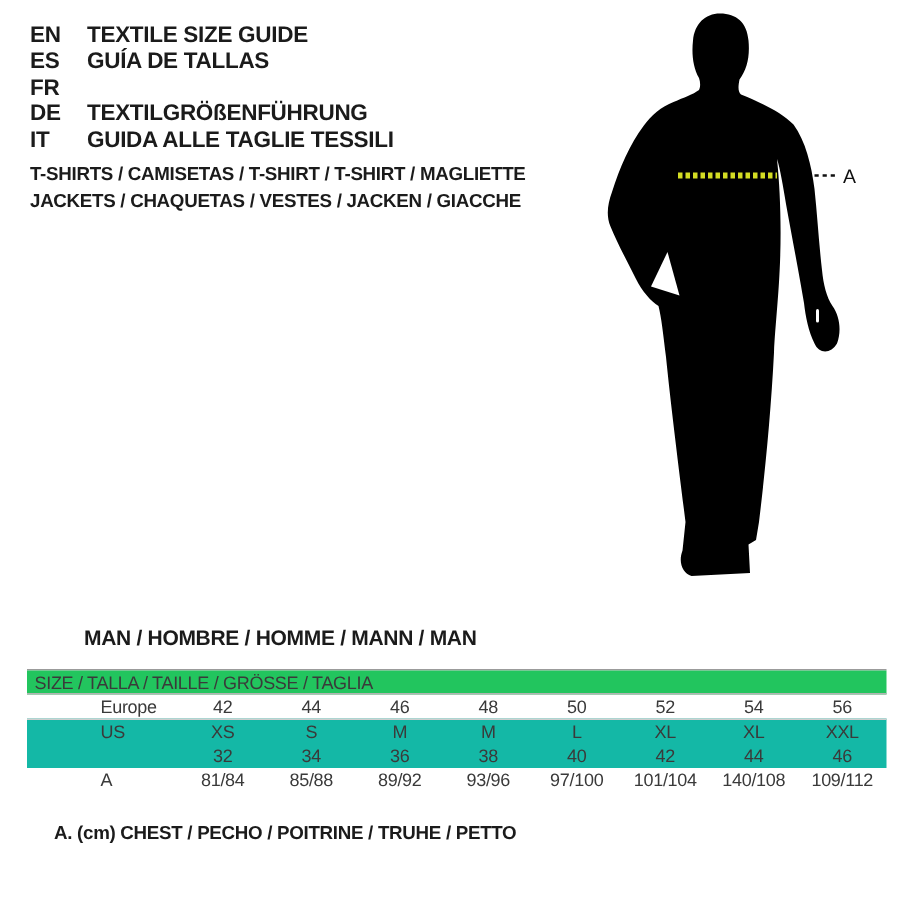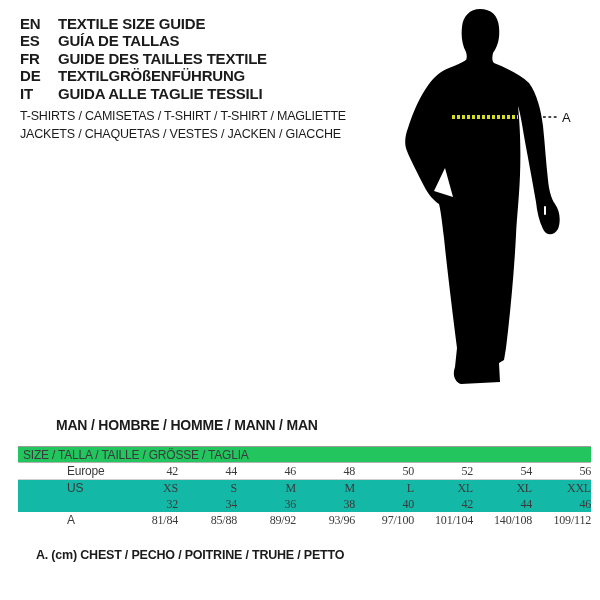--- a/index.html
+++ b/index.html
@@ -5,52 +5,51 @@
   html,body{margin:0;padding:0;}
   body{
     width:600px;height:600px;position:relative;background:#ffffff;overflow:hidden;
     font-family:"Liberation Sans", sans-serif;color:#1b1b1b;
   }
   
   .lang-block{position:absolute;left:20px;top:15px;}
   .lang-row{display:flex;line-height:17.4px;font-size:15px;font-weight:bold;letter-spacing:-0.2px;}
   .lang-code{width:38px;}
   
-  .categories{position:absolute;left:20px;top:108px;font-size:12.5px;font-weight:normal;line-height:17.5px;letter-spacing:-0.2px;}
+  .categories{position:absolute;left:20px;top:108px;font-size:12.5px;font-weight:bold;line-height:17.5px;letter-spacing:-0.2px;}
   
   .figure-svg{position:absolute;left:395px;top:0;}
   .figure-svg text{font-family:"Liberation Sans",sans-serif;font-size:13px;fill:#111;}
   
   .section-title{position:absolute;left:32px;top:417px;font-size:14px;font-weight:bold;letter-spacing:-0.2px;padding-left:24px;}
   
   .size-table{position:absolute;left:18px;top:446px;width:573px;border-top:1px solid #9b9b9b;font-size:12px;color:#3a3a3a;letter-spacing:-0.2px;}
   .t-header{background:#22c55e;height:15px;display:flex;align-items:center;padding-left:5px;border-bottom:1px solid #b3b3b3;}
   .t-row{display:flex;height:16px;align-items:center;}
   .t-row.shaded{background:#14b8a6;}
   .t-row.band-top{border-top:1px solid #cfcfcf;}
   .t-label{width:52px;padding-left:5px;margin-left:44px;}
-  .t-cell{flex:1;text-align:right;font-family:Liberation Serif, serif;}
+  .t-cell{flex:1;text-align:center;}
   
   .footnote{position:absolute;left:36px;top:548px;font-size:12.5px;font-weight:bold;letter-spacing:-0.2px;}
 </style>
 </head>
 <body>
 
 <div class="lang-block">
   <div class="lang-row">
     <span class="lang-code">EN</span>
     <span class="lang-label">TEXTILE SIZE GUIDE</span>
   </div>
   <div class="lang-row">
     <span class="lang-code">ES</span>
     <span class="lang-label">GUÍA DE TALLAS</span>
   </div>
   <div class="lang-row">
     <span class="lang-code">FR</span>
-    <span class="lang-label">GUIDE DES TAILLES TEXTILE</span>
   </div>
   <div class="lang-row">
     <span class="lang-code">DE</span>
     <span class="lang-label">TEXTILGRÖßENFÜHRUNG</span>
   </div>
   <div class="lang-row">
     <span class="lang-code">IT</span>
     <span class="lang-label">GUIDA ALLE TAGLIE TESSILI</span>
   </div>
 </div>

